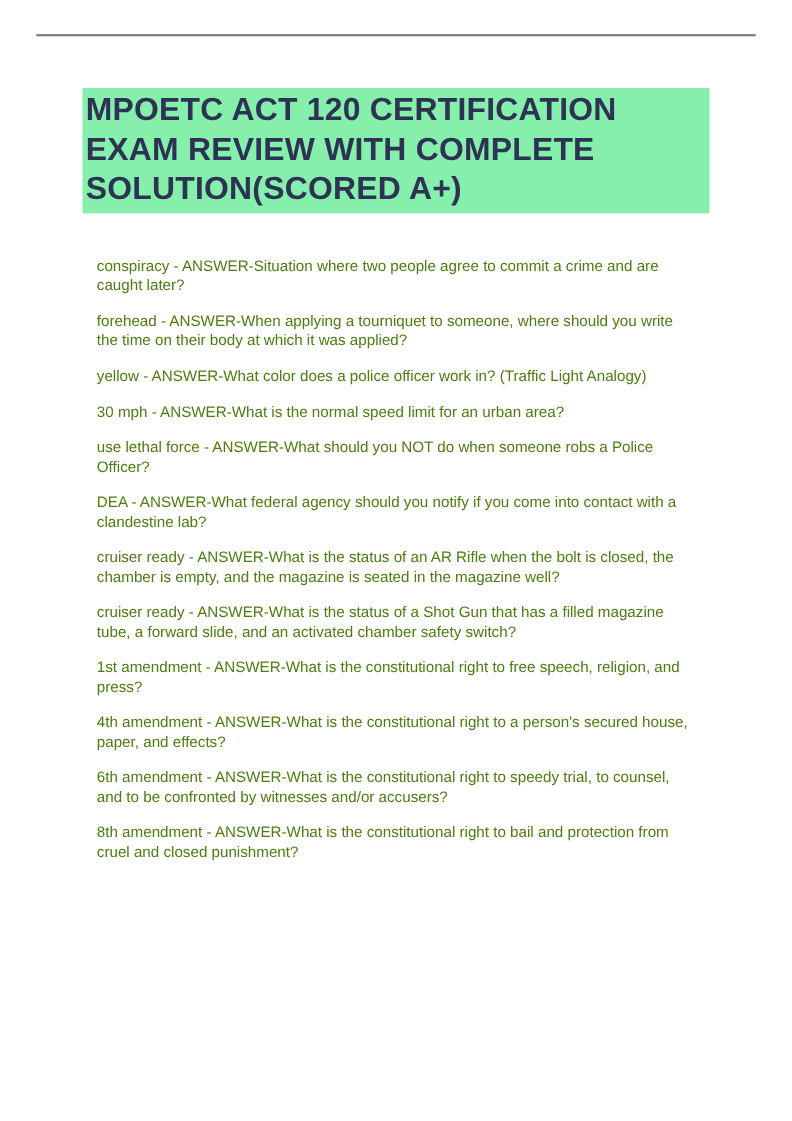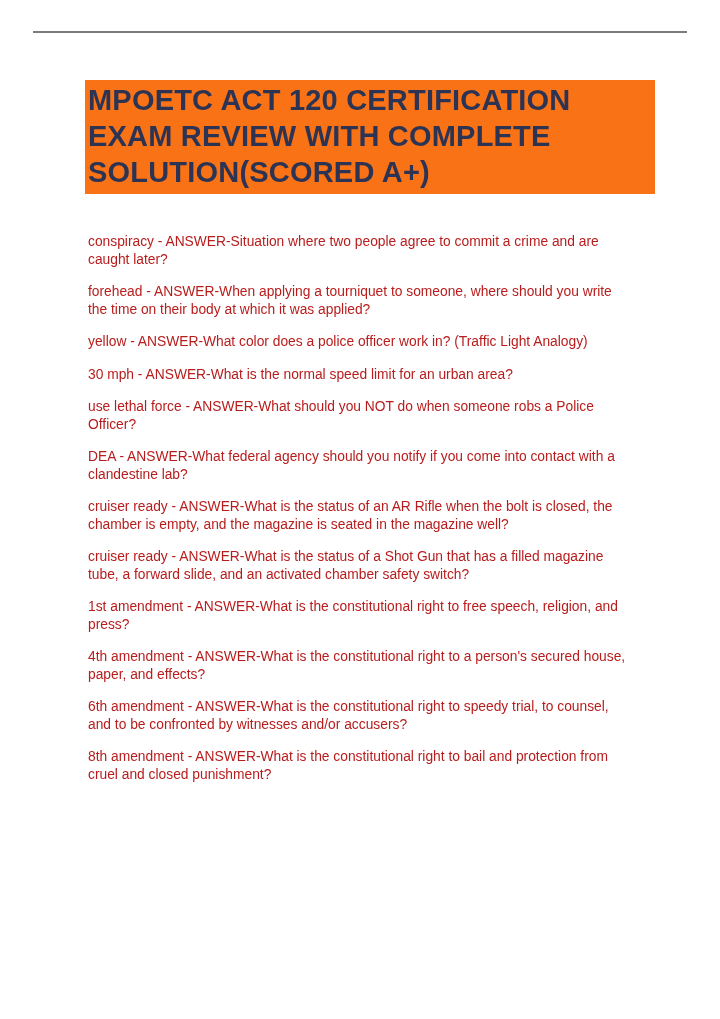--- a/index.html
+++ b/index.html
@@ -18,37 +18,37 @@
   .top-rule {
     position: absolute;
     left: 33px;
     top: 31px;
     width: 654px;
     height: 2px;
     background: #7b7b7b;
   }
   .title-block {
     position: absolute;
-    left: 85px;
+    left: 75px;
     top: 80px;
     width: 565px;
-    background: #f97316;
+    background: #86efac;
     color: #2d3453;
     font-size: 29px;
     line-height: 36px;
     font-weight: bold;
     padding: 2px 2px 4px 3px;
     letter-spacing: 0.2px;
   }
   .qa-list {
     position: absolute;
     left: 88px;
     top: 233px;
     width: 545px;
-    color: #b91c1c;
+    color: #4d7c0f;
     font-size: 13.8px;
     line-height: 17.5px;
   }
   .qa-list p {
     margin: 0 0 15px 0;
     padding: 0;
   }
 </style>
 </head>
 <body>

